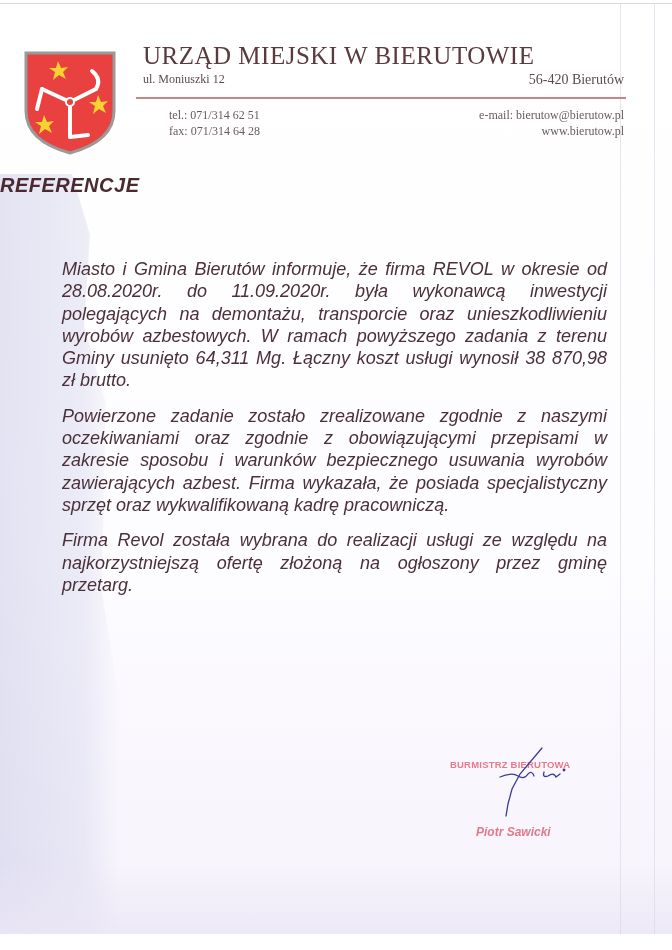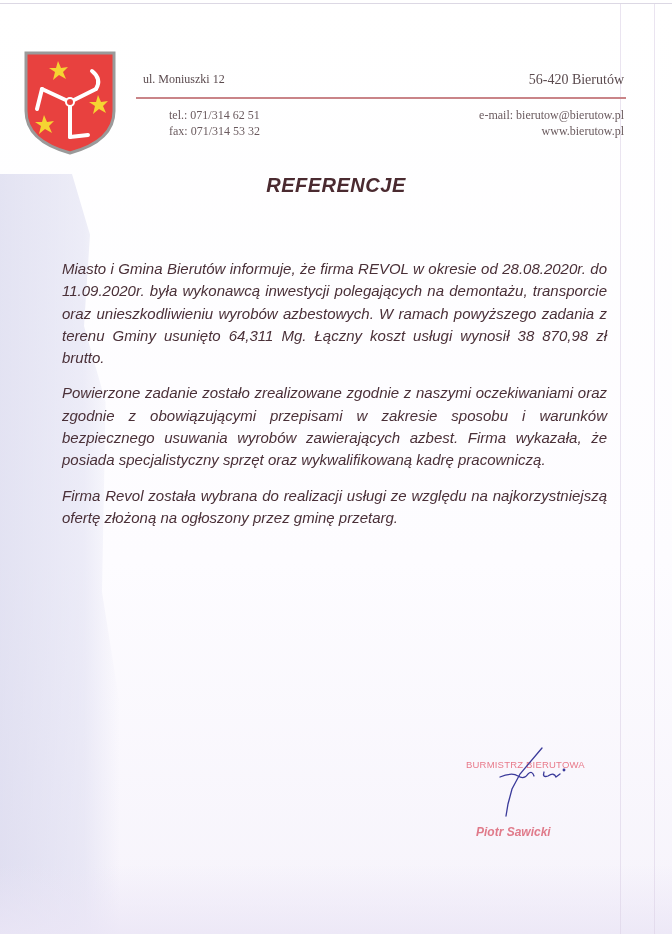--- a/index.html
+++ b/index.html
@@ -38,32 +38,32 @@
     .hdr-rule { position: absolute; left: 136px; top: 93px; width: 490px; height: 2px; background: #c98488; }
     .hdr-tel, .hdr-fax, .hdr-email, .hdr-www {
       position: absolute; font-family: "Liberation Serif", serif; font-size: 12px; color: #6a5a5e; margin-left: 26px;
     }
     .hdr-tel { left: 143px; top: 104px; }
     .hdr-fax { left: 143px; top: 120px; }
     .hdr-email { right: 48px; top: 104px; }
     .hdr-www { right: 48px; top: 120px; }
 
     .doc-title {
-      position: absolute; left: 0; top: 170px; width: 672px; text-align: center;
+      position: absolute; left: 0; top: 170px; width: 672px; text-align: left;
       font-size: 20px; font-weight: bold; font-style: italic; color: #4a2a30; letter-spacing: 0.5px;
     }
     .body-text {
       position: absolute; left: 62px; top: 254px; width: 545px;
-      font-size: 15px; font-style: italic; line-height: 22.3px; color: #4a3038;
+      font-size: 18px; font-style: italic; line-height: 22.3px; color: #4a3038;
     }
     .body-text p { margin: 0 0 13px 0; text-align: justify; }
 
     .stamp { position: absolute; left: 448px; top: 750px; width: 140px; height: 60px; }
     .stamp-title {
-      position: absolute; left: 18px; top: 5px; font-size: 9.5px; font-weight: normal; color: #e87a8a; letter-spacing: 0.2px; white-space: nowrap;
+      position: absolute; left: 2px; top: 5px; font-size: 9.5px; font-weight: bold; color: #e87a8a; letter-spacing: 0.2px; white-space: nowrap;
     }
     .stamp-name {
       position: absolute; left: 28px; top: 39px; font-size: 12px; font-style: italic; font-weight: bold; color: #e07a8a; white-space: nowrap; margin-top: 32px;
     }
     .signature { position: absolute; left: 460px; top: 740px; width: 130px; height: 75px; }
   </style>
 </head>
 <body>
 
 <div class="page">
@@ -83,25 +83,26 @@
       <line x1="48" y1="53" x2="20" y2="40"></line>
       <line x1="20" y1="40" x2="15" y2="60"></line>
       <line x1="48" y1="53" x2="74" y2="40"></line>
       <path d="M74 40 Q80 30 70 22"></path>
       <line x1="48" y1="53" x2="48" y2="88"></line>
       <line x1="48" y1="88" x2="66" y2="86"></line>
     </g>
     <circle cx="48" cy="53" r="4" fill="#e8413f" stroke="#ffffff" stroke-width="2"></circle>
   </svg>
 
+  <div class="hdr-title">URZĄD MIEJSKI W BIERUTOWIE</div>
   <div class="hdr-addr">ul. Moniuszki 12</div>
   <div class="hdr-city">56-420 Bierutów</div>
   <div class="hdr-rule"></div>
   <div class="hdr-tel">tel.: 071/314 62 51</div>
-  <div class="hdr-fax">fax: 071/314 53 32</div>
+  <div class="hdr-fax">fax: 071/314 64 28</div>
   <div class="hdr-email">e-mail: bierutow@bierutow.pl</div>
   <div class="hdr-www">www.bierutow.pl</div>
 
   <div class="doc-title">REFERENCJE</div>
 
   <div class="body-text">
     <p>Miasto i Gmina Bierutów informuje, że firma REVOL w okresie od 28.08.2020r.  do 11.09.2020r. była wykonawcą inwestycji polegających na demontażu, transporcie oraz unieszkodliwieniu wyrobów azbestowych. W ramach powyższego zadania z terenu Gminy usunięto 64,311 Mg. Łączny koszt usługi wynosił 38 870,98 zł brutto.</p>
     <p>Powierzone zadanie zostało zrealizowane zgodnie z naszymi oczekiwaniami oraz zgodnie z obowiązującymi przepisami w zakresie sposobu i warunków bezpiecznego usuwania wyrobów zawierających azbest. Firma wykazała, że posiada specjalistyczny sprzęt oraz wykwalifikowaną kadrę pracowniczą.</p>
     <p>Firma Revol została wybrana do realizacji usługi ze względu na najkorzystniejszą ofertę złożoną na ogłoszony przez gminę przetarg.</p>
   </div>

